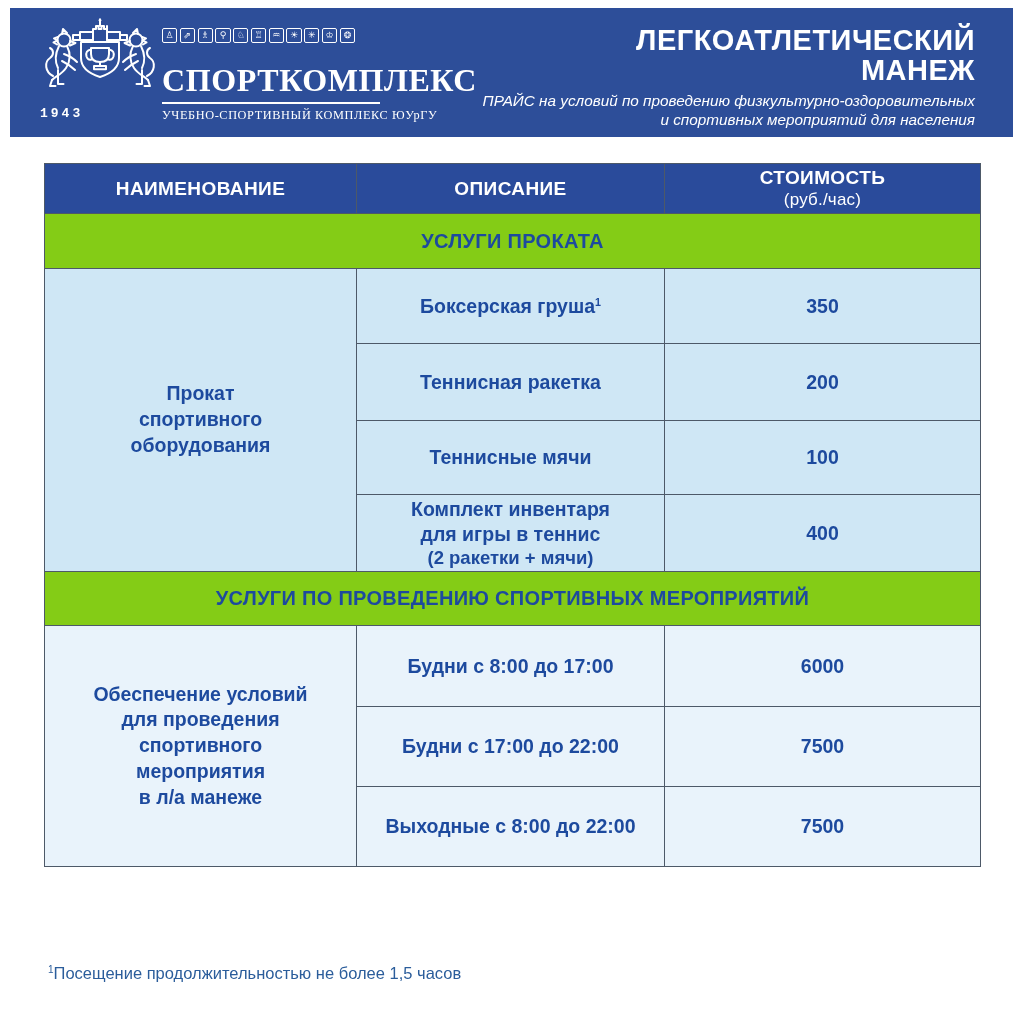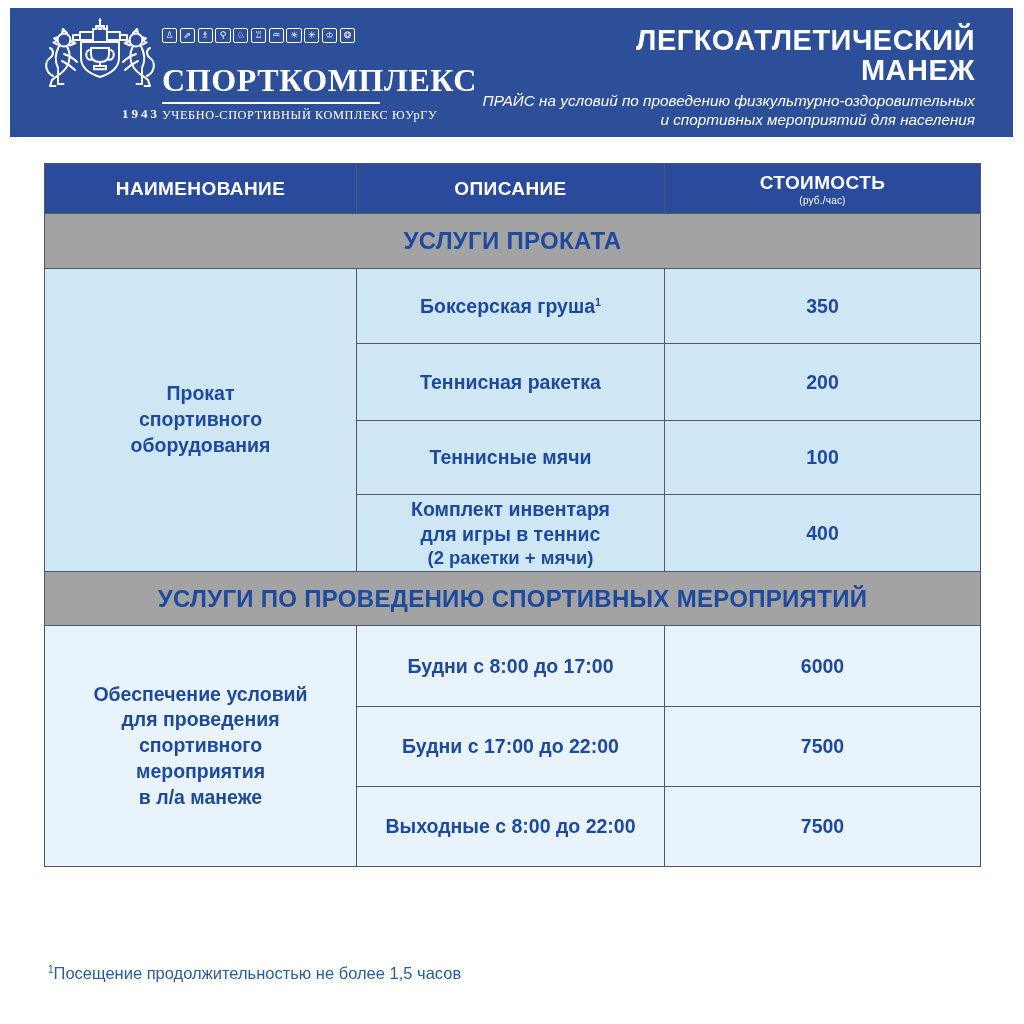--- a/index.html
+++ b/index.html
@@ -7,22 +7,22 @@
     --group1-bg:#cfe7f5; --group2-bg:#e9f3fb; --border:#4d5968; --footnote-blue:#2b5d9b;
   }
   *{box-sizing:border-box;margin:0;padding:0;}
   html,body{width:1024px;height:1024px;}
   body{position:relative;background:#ffffff;font-family:"Liberation Sans",sans-serif;overflow:hidden;}
 
   
   .band{position:absolute;left:10px;top:8px;width:1003px;height:129px;background:var(--band-blue,#2d4e99);}
   .emblem{position:absolute;left:30px;top:10px;width:120px;height:112px;color:#fff;}
   .emblem svg{display:block;}
-  .emblem-year{position:absolute;left:0;top:88px;width:120px;text-align:right;color:#fff;
-    font-size:13px;letter-spacing:3px;font-weight:bold;font-family:Liberation Serif, serif;}
+  .emblem-year{position:absolute;left:0;top:88px;width:120px;text-align:left;color:#fff;
+    font-size:13px;letter-spacing:3px;font-weight:bold;font-family:Liberation Mono, monospace;}
 
   .brand{position:absolute;left:152px;top:20px;width:250px;color:#fff;}
   .pictos{display:flex;gap:2.6px;margin-bottom:5px;}
   .picto{width:15.2px;height:15.2px;border:1.2px solid #fff;border-radius:2px;
     display:flex;align-items:center;justify-content:center;font-size:9px;line-height:1;color:#fff;
     font-family:"DejaVu Sans",sans-serif;}
   .brand-name{font-family:"Liberation Serif",serif;font-weight:bold;font-size:32px;
     letter-spacing:0.6px;white-space:nowrap;margin-top:19px;}
   .brand-rule{width:218px;height:1.5px;background:#fff;margin:3px 0 4px 0;}
   .brand-sub{font-family:"Liberation Serif",serif;font-size:12.3px;letter-spacing:0.6px;white-space:nowrap;}
@@ -31,22 +31,22 @@
   .head-title .t1,.head-title .t2{font-size:29px;font-weight:bold;letter-spacing:0.5px;line-height:1.02;}
   .head-tagline{margin-top:7px;font-size:15.3px;font-style:italic;line-height:1.2;}
 
   
   .table-wrap{position:absolute;left:44px;top:163px;width:936px;}
   table{border-collapse:collapse;table-layout:fixed;width:936px;}
   col.c1{width:312px;} col.c2{width:308px;} col.c3{width:316px;}
   th,td{border:1px solid var(--border,#4d5968);vertical-align:middle;text-align:center;}
   thead th{background:var(--table-header-blue,#2a4b9b);color:#fff;height:50px;
     font-size:19px;font-weight:bold;letter-spacing:0.4px;}
-  thead .unit{font-size:10px;font-weight:normal;letter-spacing:0.2px;margin-top:1px;}
-  tr.section td{background:#a3a3a3;color:var(--text-blue,#1d4a9e);font-weight:bold;font-size:24px;letter-spacing:0.3px;}
+  thead .unit{font-size:17px;font-weight:normal;letter-spacing:0.2px;margin-top:1px;}
+  tr.section td{background:#84cc16;color:var(--text-blue,#1d4a9e);font-weight:bold;font-size:20px;letter-spacing:0.3px;}
   .g1 td{background:var(--group1-bg,#cfe7f5);}
   .g2 td{background:var(--group2-bg,#e9f3fb);}
   td.group,td.desc,td.price{color:var(--text-blue,#1d4a9e);font-weight:bold;font-size:19.5px;margin-left:12px;}
   td.group{white-space:pre-line;line-height:1.32;}
   td.desc .main{white-space:pre-line;line-height:1.25;display:inline-block;}
   td.desc .sub{font-weight:bold;font-size:18.5px;margin-top:1px;}
   sup{font-size:0.55em;vertical-align:super;line-height:0;}
 
   
   .footnote{position:absolute;left:48px;top:964px;color:var(--footnote-blue,#2b5d9b);font-size:16.5px;}

